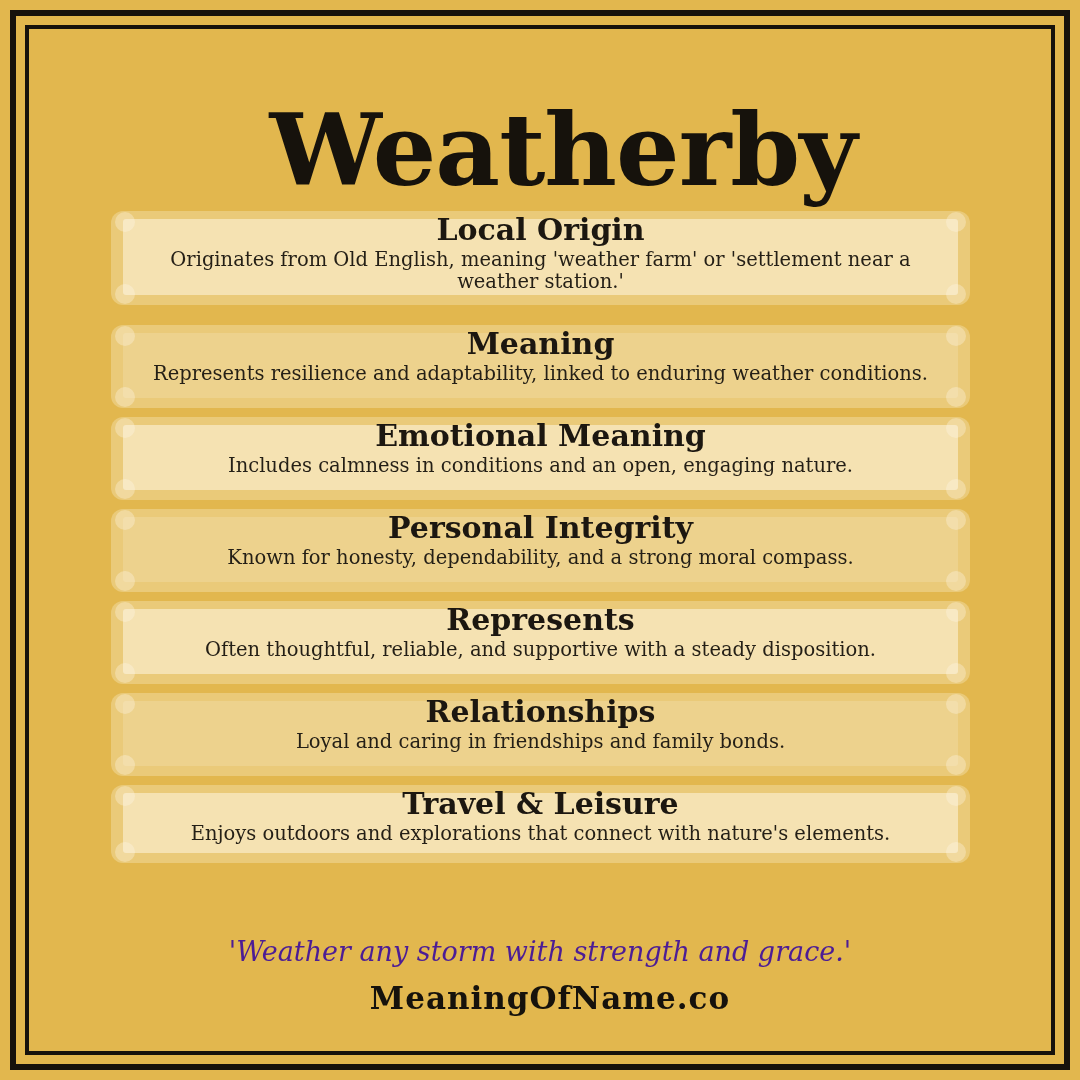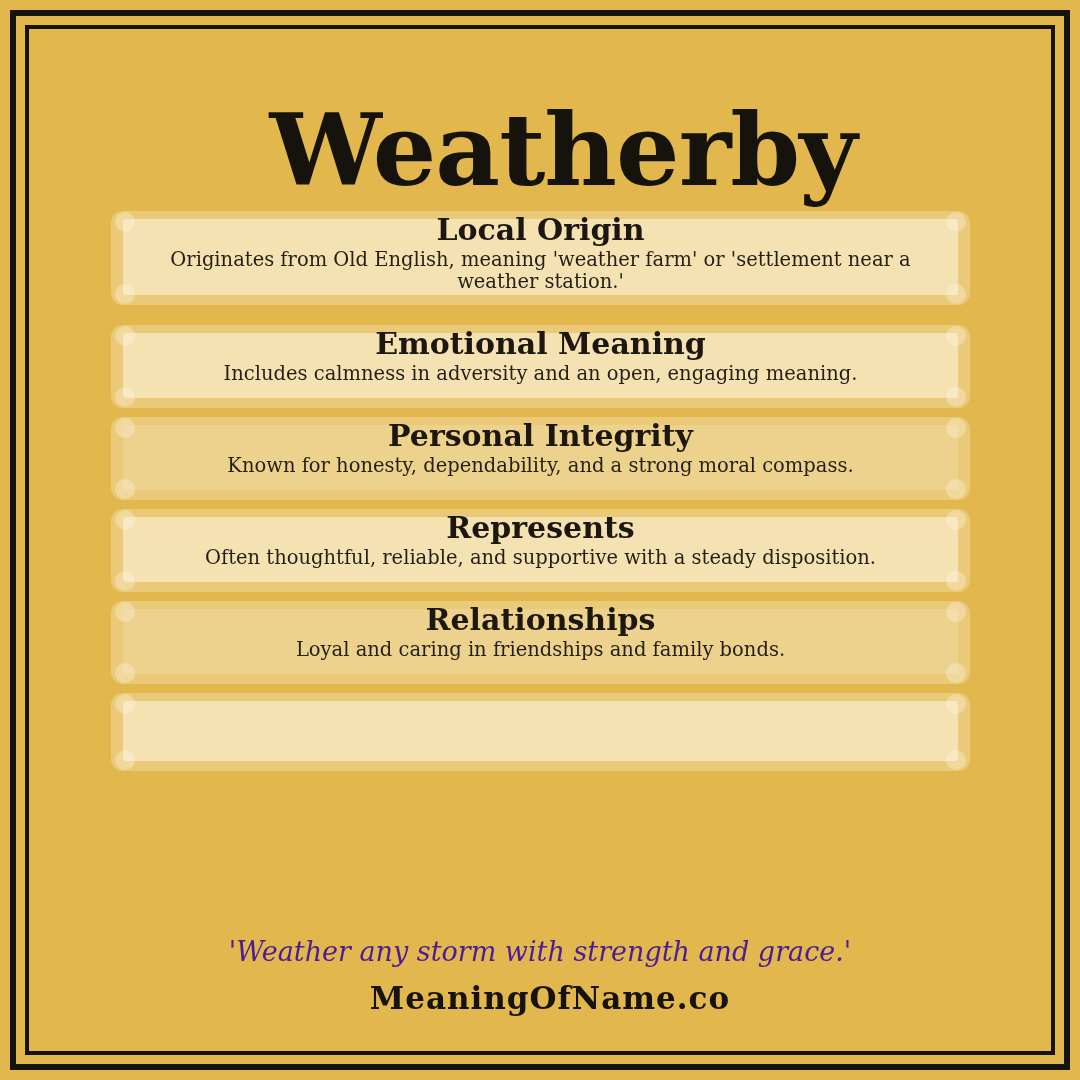--- a/index.html
+++ b/index.html
@@ -135,30 +135,41 @@
     <span class="dot tl"></span>
     <span class="dot tr"></span>
     <span class="dot bl"></span>
     <span class="dot br"></span>
     <div class="card-content">
       <h2 class="card-heading">Local Origin</h2>
       <p class="card-body">Originates from Old English, meaning 'weather farm' or 'settlement near a weather station.'</p>
     </div>
   </div>
 
+  <div class="card dim">
+    <div class="card-inner"></div>
+    <span class="dot tl"></span>
+    <span class="dot tr"></span>
+    <span class="dot bl"></span>
+    <span class="dot br"></span>
+    <div class="card-content">
+      <h2 class="card-heading">Meaning</h2>
+      <p class="card-body">Represents resilience and adaptability, linked to enduring weather conditions.</p>
+    </div>
+  </div>
 
   <div class="card">
     <div class="card-inner"></div>
     <span class="dot tl"></span>
     <span class="dot tr"></span>
     <span class="dot bl"></span>
     <span class="dot br"></span>
     <div class="card-content">
       <h2 class="card-heading">Emotional Meaning</h2>
-      <p class="card-body">Includes calmness in adversity and an open, engaging meaning.</p>
+      <p class="card-body">Includes calmness in conditions and an open, engaging nature.</p>
     </div>
   </div>
 
   <div class="card dim">
     <div class="card-inner"></div>
     <span class="dot tl"></span>
     <span class="dot tr"></span>
     <span class="dot bl"></span>
     <span class="dot br"></span>
     <div class="card-content">
@@ -190,17 +201,21 @@
       <p class="card-body">Loyal and caring in friendships and family bonds.</p>
     </div>
   </div>
 
   <div class="card">
     <div class="card-inner"></div>
     <span class="dot tl"></span>
     <span class="dot tr"></span>
     <span class="dot bl"></span>
     <span class="dot br"></span>
+    <div class="card-content">
+      <h2 class="card-heading">Travel &amp; Leisure</h2>
+      <p class="card-body">Enjoys outdoors and explorations that connect with nature's elements.</p>
+    </div>
   </div>
 </div>
 
 <div class="quote">'Weather any storm with strength and grace.'</div>
 <div class="brand">MeaningOfName.co</div>
 
 </body></html>

